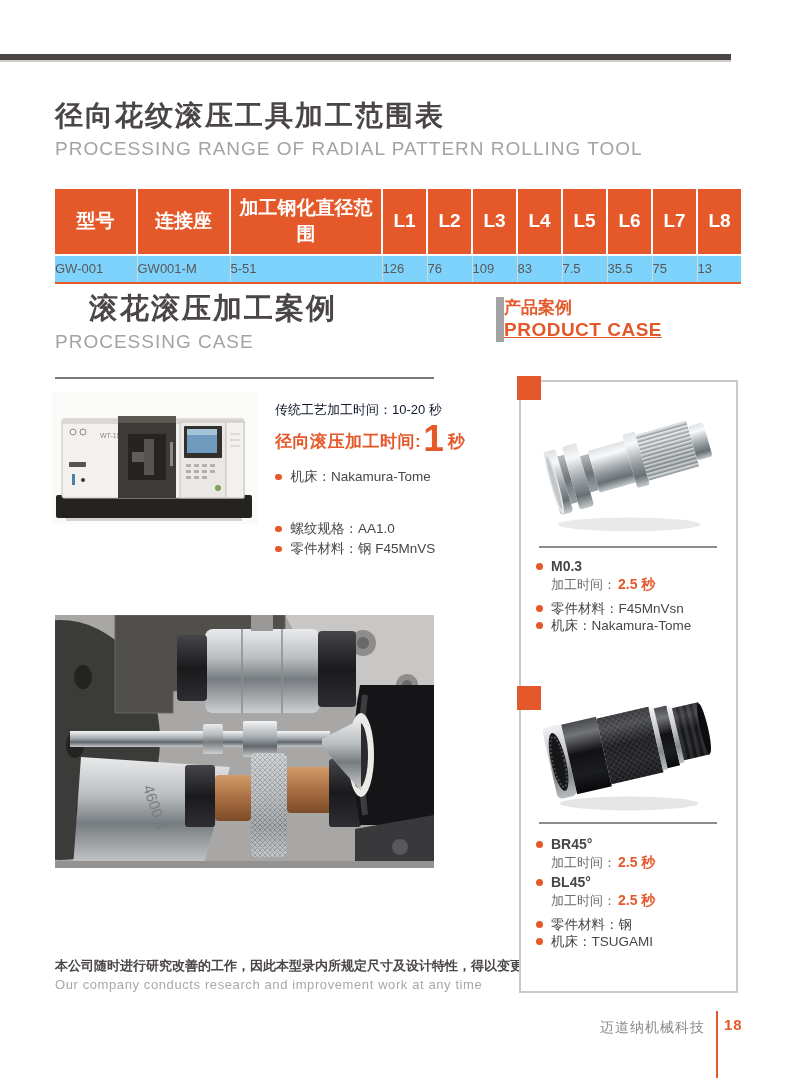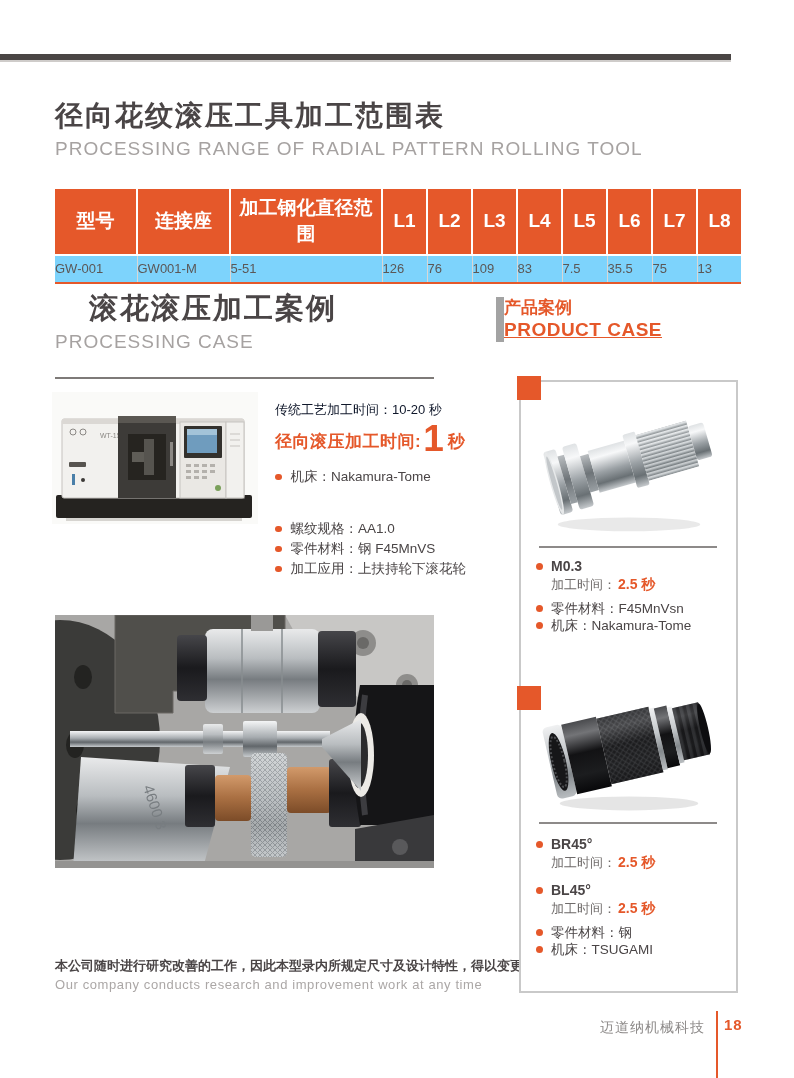--- a/index.html
+++ b/index.html
@@ -61,21 +61,21 @@
   .card-blist { left:536px; width:190px; }
   .card-blist-1 { top:558px; }
   .card-blist-2 { top:836px; }
   .cbl { display:flex; }
   .cbl .dot { margin:5px 8px 0 0; width:7px; height:7px; }
   .cb-name { font-size:14px; font-weight:700; color:#4a4546; line-height:17px; }
   .cb-time { font-size:13px; color:#6f6b6a; line-height:18px; }
   .cb-time .tv { font-size:14px; font-weight:700; color:#e5582a; margin-left:2px; }
   .cb-plain { font-size:13.5px; color:#4a4546; line-height:17px; }
   .mt6 { margin-top:6px; }
-  .mt2 { margin-top:10px; }
+  .mt2 { margin-top:2px; }
 
   .brand { left:545px; top:1019px; width:160px; text-align:right; font-size:14px; color:#8d8a89; letter-spacing:1px; }
   .vline { left:716px; top:1011px; width:2px; height:67px; background:#e5582a; }
   .pagenum { left:724px; top:1016px; font-size:15px; font-weight:700; color:#e5582a; letter-spacing:1px; }
 </style>
 </head>
 <body>
 
 <div class="page">
 
@@ -198,24 +198,20 @@
 
   <div class="abs blist blist-2">
     <div class="bline">
       <span class="dot"></span>
       <span class="btext">螺纹规格：AA1.0</span>
     </div>
     <div class="bline">
       <span class="dot"></span>
       <span class="btext">零件材料：钢 F45MnVS</span>
     </div>
-    <div class="bline">
-      <span class="dot"></span>
-      <span class="btext">加工应用：上扶持轮下滚花轮</span>
-    </div>
   </div>
 
   <svg class="abs process-photo" viewBox="0 0 379 253" preserveAspectRatio="none">
     <defs>
       <linearGradient id="pr-metal" x1="0" y1="0" x2="0" y2="1">
         <stop offset="0" stop-color="#e9eaeb"></stop>
           <stop offset="0.35" stop-color="#b9bdc0"></stop>
         <stop offset="0.6" stop-color="#777c80"></stop>
           <stop offset="1" stop-color="#cdd0d2"></stop>
       </linearGradient>

